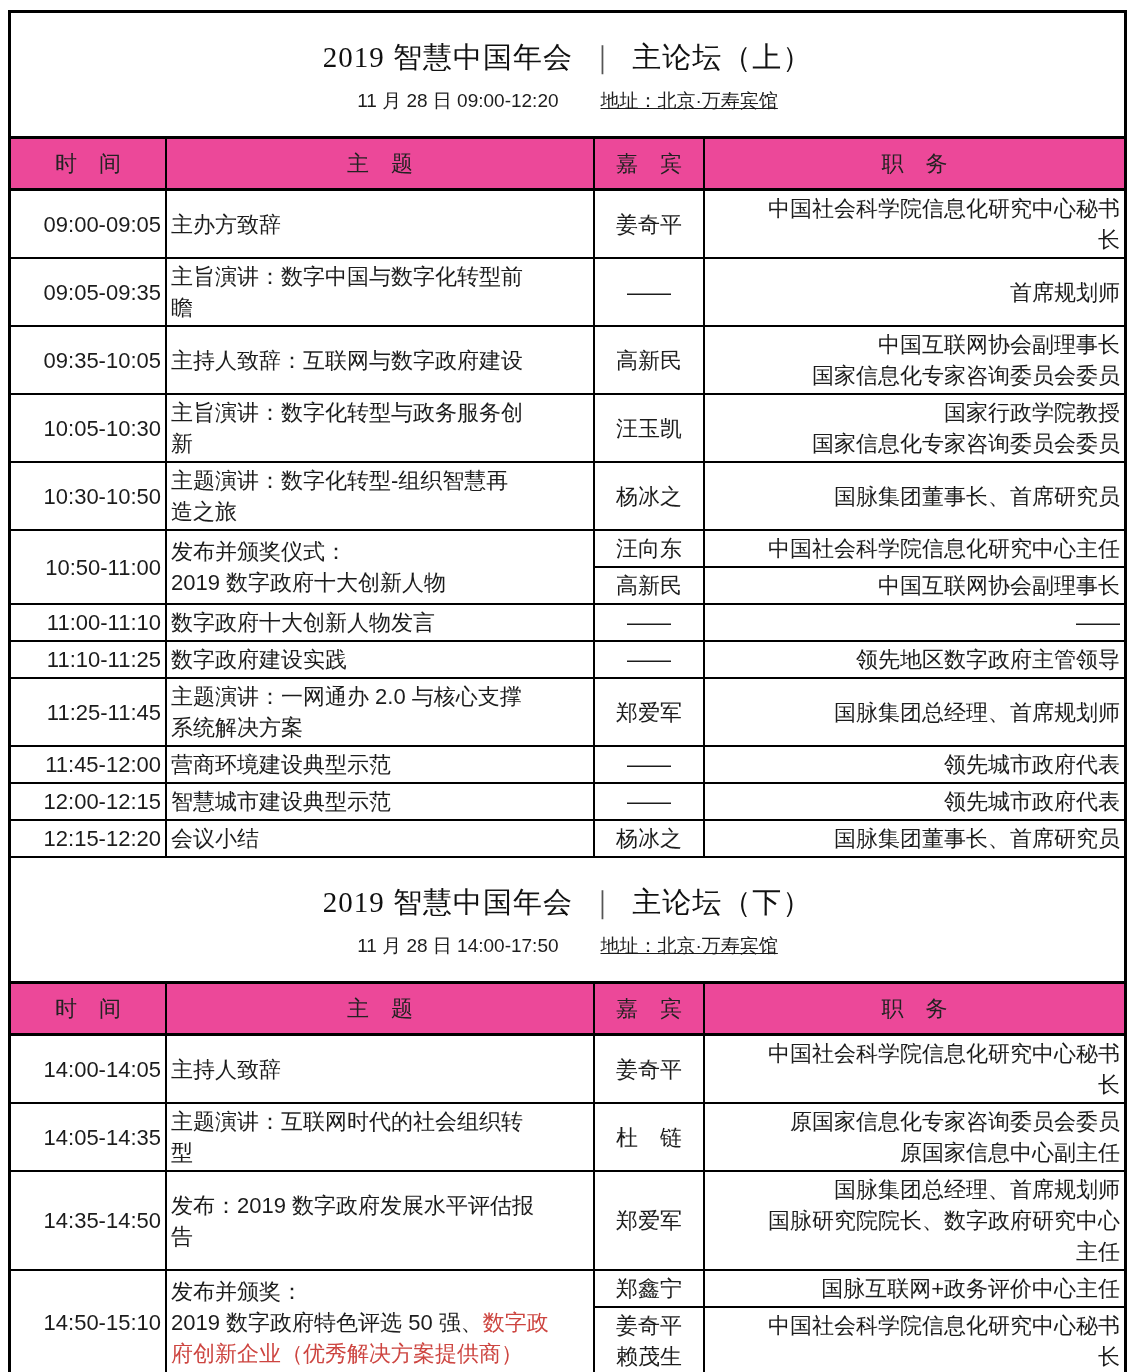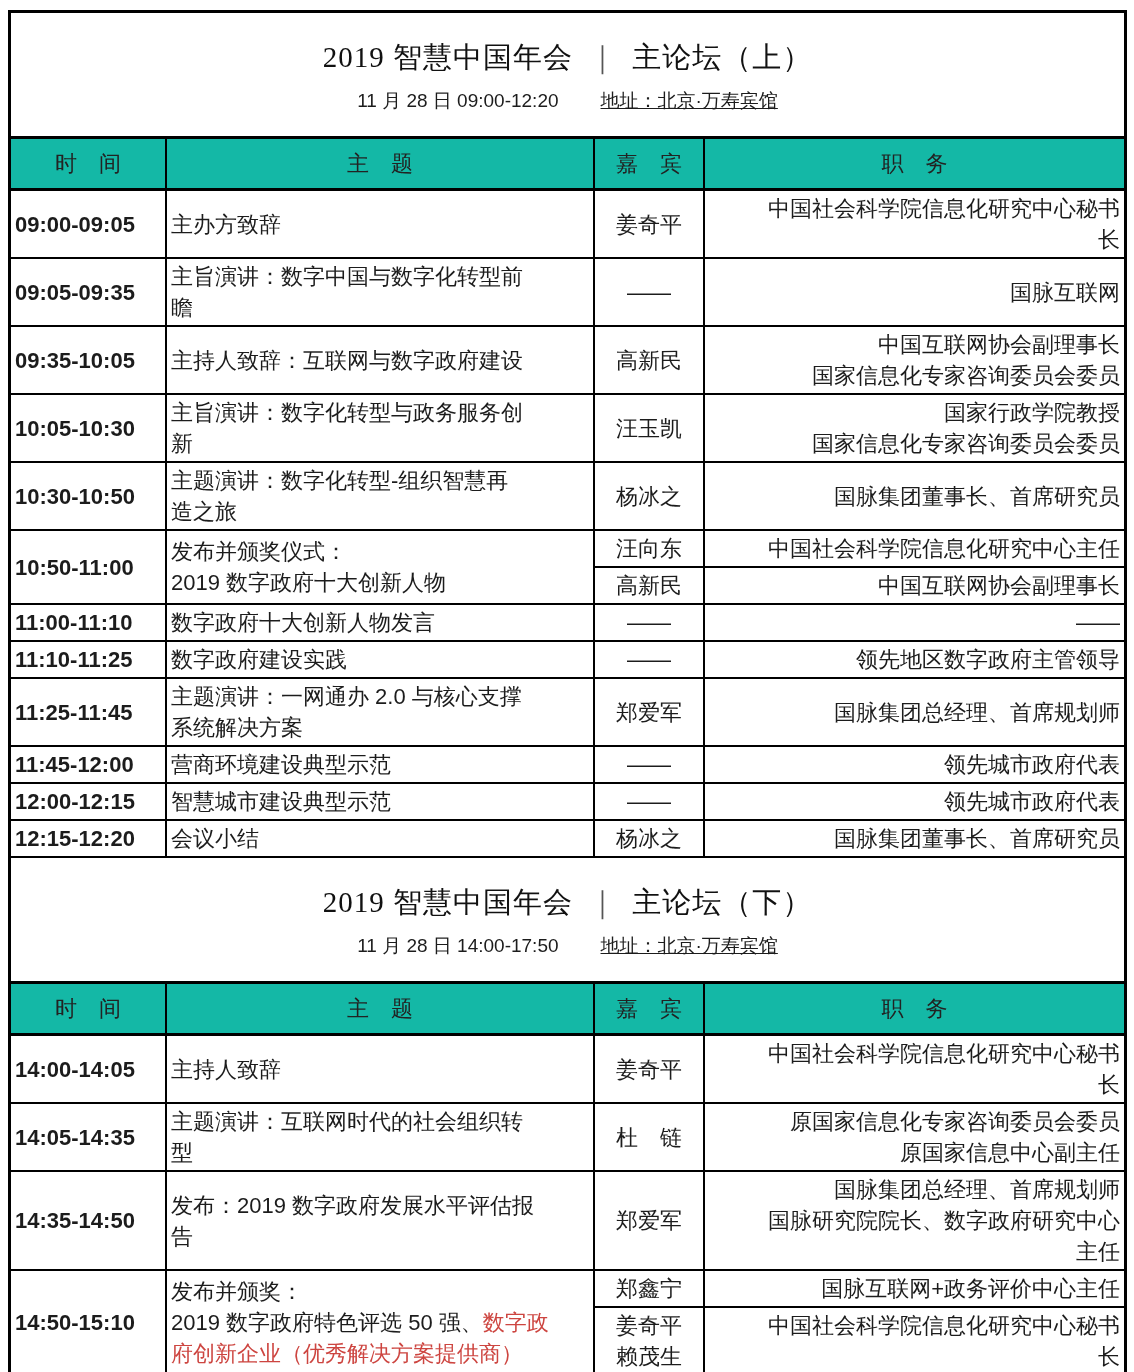--- a/index.html
+++ b/index.html
@@ -40,30 +40,30 @@
   .agenda th, .agenda td {
     border: 2px solid #000;
     font-size: 22px;
     line-height: 31px;
     vertical-align: middle;
     overflow: hidden;
   }
   .agenda tr > *:first-child { border-left: 0; }
   .agenda tr > *:last-child  { border-right: 0; }
   .agenda thead th {
-    background: #14b8a6;
+    background: #ec4899;
     font-weight: normal;
     text-align: center;
     padding: 9px 0;
     border-top: 3px solid #000;
     border-bottom: 3px solid #000;
     color: #222;
   }
   .agenda td { padding: 2px 4px; }
-  .c-time  { text-align: left; padding: 2px 0; font-weight: bold; }
+  .c-time  { text-align: right; padding: 2px 0; }
   .c-topic { text-align: left; padding: 2px 8px 2px 10px; white-space: pre-line; margin-left: 8px; }
   .c-guest { text-align: center; white-space: pre-line; }
   .c-pos   { text-align: right; white-space: pre-line; }
   .red { color: #cd4540; }
 </style>
 </head>
 <body>
 
 <div class="page">
 
@@ -97,21 +97,21 @@
             <td class="c-topic" rowspan="1"><span>主办方致辞</span></td>
             <td class="c-guest">姜奇平</td>
             <td class="c-pos">中国社会科学院信息化研究中心秘书
 长</td>
           </tr>
           <tr>
             <td class="c-time" rowspan="1">09:05-09:35</td>
             <td class="c-topic" rowspan="1"><span>主旨演讲：数字中国与数字化转型前
 瞻</span></td>
             <td class="c-guest">——</td>
-            <td class="c-pos">国脉互联网</td>
+            <td class="c-pos">首席规划师</td>
           </tr>
           <tr>
             <td class="c-time" rowspan="1">09:35-10:05</td>
             <td class="c-topic" rowspan="1"><span>主持人致辞：互联网与数字政府建设</span></td>
             <td class="c-guest">高新民</td>
             <td class="c-pos">中国互联网协会副理事长
 国家信息化专家咨询委员会委员</td>
           </tr>
           <tr>
             <td class="c-time" rowspan="1">10:05-10:30</td>

